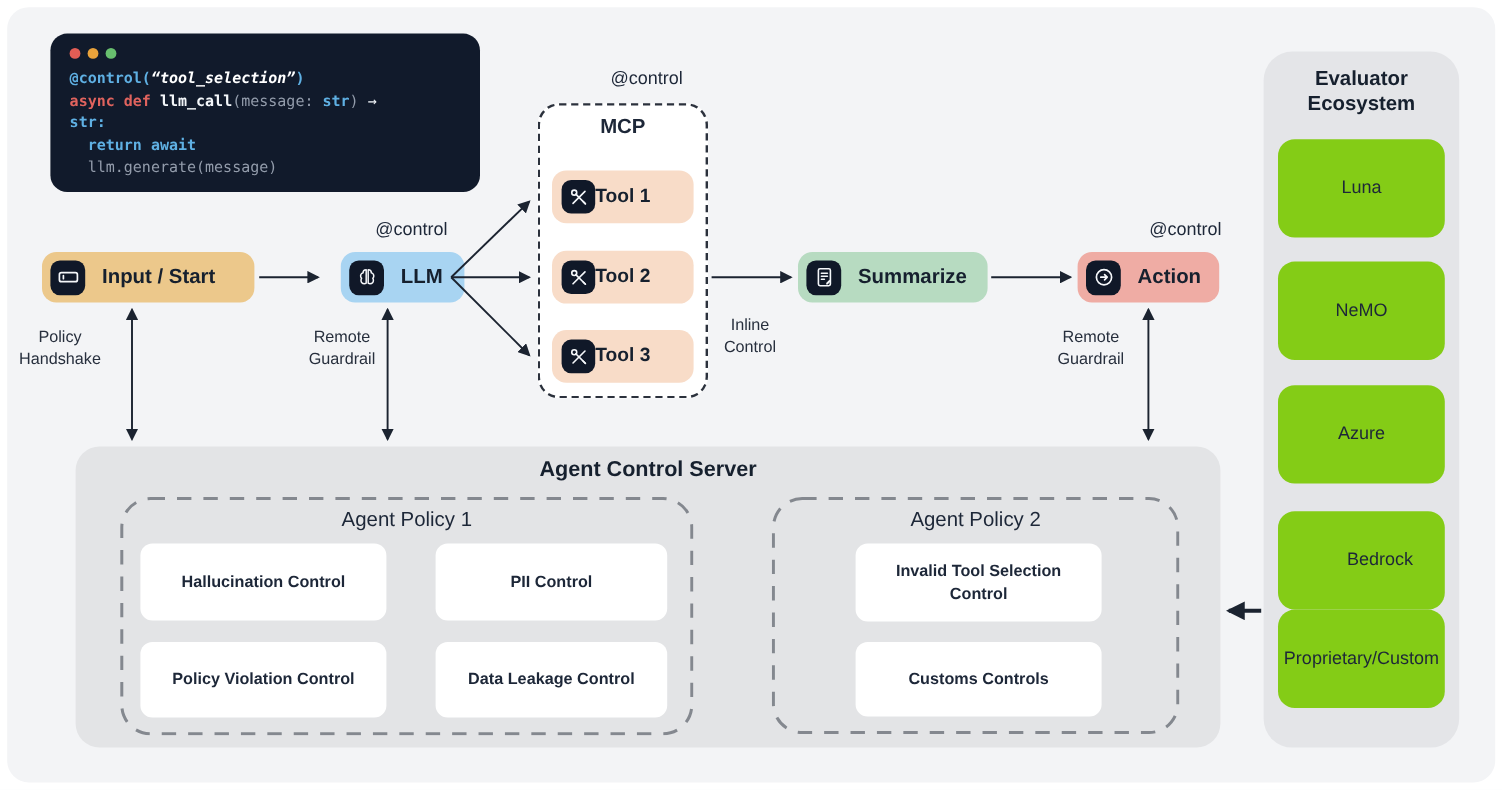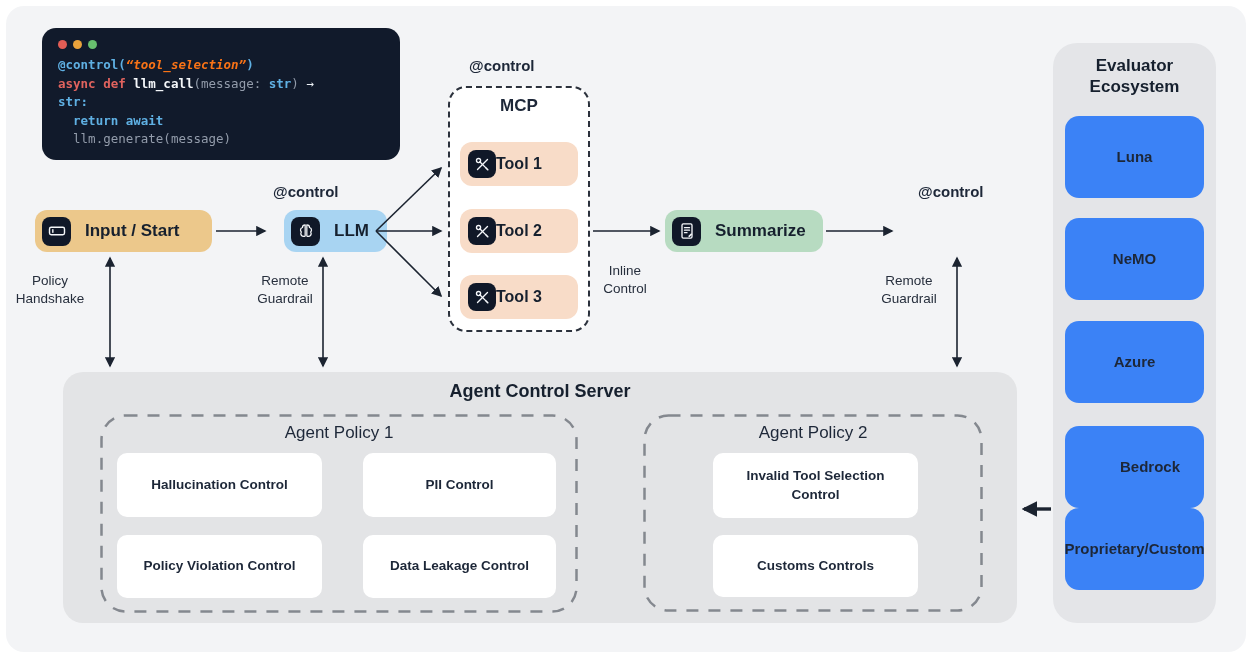--- a/index.html
+++ b/index.html
@@ -10,49 +10,49 @@
   
   #code-window{position:absolute;left:42px;top:28px;width:358px;height:132px;background:#111a2b;border-radius:14px;box-sizing:border-box;padding:12px 16px 10px 16px;}
   #dots{display:flex;gap:6px;margin-bottom:7px;}
   .dot{width:9px;height:9px;border-radius:50%;}
   .code-line{font-family:"DejaVu Sans Mono",monospace;font-size:12.5px;line-height:18.5px;white-space:pre;}
   .tok-blue{color:#5fb0e3;font-weight:bold;}
   .tok-red{color:#e0635e;font-weight:bold;}
   .tok-white{color:#eef2f7;}
   .tok-bold{color:#f4f7fa;font-weight:bold;}
   .tok-gray{color:#939cab;}
-  .tok-str{color:#f97316;font-style:italic;font-weight:bold;}
+  .tok-str{color:#ffffff;font-style:italic;font-weight:bold;}
 
   
   .pill{position:absolute;height:42px;border-radius:12px;display:flex;align-items:center;gap:14px;padding:0 12px 0 7px;box-sizing:border-box;}
   .pill-label{font-size:17px;font-weight:600;color:#16202e;white-space:nowrap;}
   .iconbox{width:29px;height:29px;border-radius:8px;background:#101828;display:flex;align-items:center;justify-content:center;flex:0 0 auto;}
   .iconbox svg{display:block;}
 
-  .ctl-label{position:absolute;font-size:15px;font-weight:700;text-align:left;color:#1d2738;}
+  .ctl-label{position:absolute;font-size:15px;font-weight:400;text-align:right;color:#1d2738;}
 
   
   #mcp-box{position:absolute;left:448px;top:86px;width:142px;height:246px;background:#ffffff;border:2px dashed #2b313c;border-radius:18px;box-sizing:border-box;}
   #mcp-title{position:absolute;left:448px;top:96px;width:142px;text-align:center;font-size:17px;font-weight:700;}
   .tool-pill{position:absolute;left:460px;width:118px;height:44px;border-radius:12px;display:flex;align-items:center;padding:0 10px 0 8px;box-sizing:border-box;}
   .tool-pill .iconbox{width:28px;height:28px;}
   .tool-label{font-size:16px;font-weight:600;color:#16202e;white-space:nowrap;}
 
   .edge-label{position:absolute;font-size:13.5px;font-weight:500;text-align:center;white-space:pre-line;line-height:1.32;color:#272f3d;}
 
   
   #server-box{position:absolute;left:63px;top:372px;width:954px;height:251px;background:#e3e4e6;border-radius:20px;}
   #server-title{position:absolute;left:63px;top:381px;width:954px;text-align:center;font-size:18px;font-weight:700;color:#16202e;}
   .policy-title{position:absolute;text-align:center;font-size:17px;font-weight:500;color:#1d2738;}
   .card{position:absolute;background:#ffffff;border-radius:10px;display:flex;align-items:center;justify-content:center;text-align:center;font-size:13.5px;font-weight:600;color:#1d2738;padding:0 14px;box-sizing:border-box;line-height:1.35;}
 
   
   #evaluator-panel{position:absolute;left:1053px;top:43px;width:163px;height:580px;background:#e4e5e8;border-radius:24px;}
   #evaluator-title{position:absolute;left:1053px;top:55px;width:163px;text-align:center;font-size:17px;font-weight:700;line-height:1.25;color:#16202e;}
-  .eval-card{position:absolute;left:1065px;width:139px;height:82px;background:#3b82f6;border-radius:14px;display:flex;align-items:center;justify-content:center;text-align:center;font-size:15px;font-weight:700;color:#1d2738;line-height:1.3;padding:0 8px;box-sizing:border-box;}
+  .eval-card{position:absolute;left:1065px;width:139px;height:82px;background:#84cc16;border-radius:14px;display:flex;align-items:center;justify-content:center;text-align:center;font-size:15px;font-weight:400;color:#1d2738;line-height:1.3;padding:0 8px;box-sizing:border-box;}
 
   #arrow-layer{position:absolute;left:0;top:0;width:1252px;height:658px;pointer-events:none;}
 </style>
 </head>
 <body>
 
 <div id="page">
   <div id="bg"></div>
 
   <div id="code-window">
@@ -96,20 +96,29 @@
     <span class="iconbox">
       <svg width="20" height="20" viewBox="0 0 24 24" fill="none" stroke="#f5f7fa" stroke-width="1.6" stroke-linecap="round">
         <rect x="6" y="3.5" width="12" height="17" rx="1.6"></rect>
         <path d="M9 8h6M9 11h6M9 14h3"></path>
         <path d="M13.8 17.8l3.2-3.2 1.4 1.4-3.2 3.2h-1.4z" fill="#f5f7fa" stroke="none"></path>
       </svg>
     </span>
     <span class="pill-label">Summarize</span>
   </div>
 
+  <div class="pill" style="left:898px;top:210px;width:118px;background:#efaca4;">
+    <span class="iconbox">
+      <svg width="20" height="20" viewBox="0 0 24 24" fill="none" stroke="#f5f7fa" stroke-width="1.7" stroke-linecap="round" stroke-linejoin="round">
+        <circle cx="12" cy="12" r="7.6"></circle>
+        <path d="M8.8 12h6.2M12.6 9.4L15.2 12l-2.6 2.6"></path>
+      </svg>
+    </span>
+    <span class="pill-label">Action</span>
+  </div>
 
   <div id="mcp-box"></div>
   <div id="mcp-title">MCP</div>
 
   <div class="tool-pill" style="top:142px;background:#f8dcc8;">
     <span class="iconbox">
       <svg width="19" height="19" viewBox="0 0 24 24" fill="none" stroke="#f5f7fa" stroke-width="1.7" stroke-linecap="round">
         <path d="M8.6 8.6L18.5 18.5"></path>
           <path d="M18.3 5.7L5.7 18.3"></path>
         <circle cx="7" cy="7" r="2.6"></circle>

